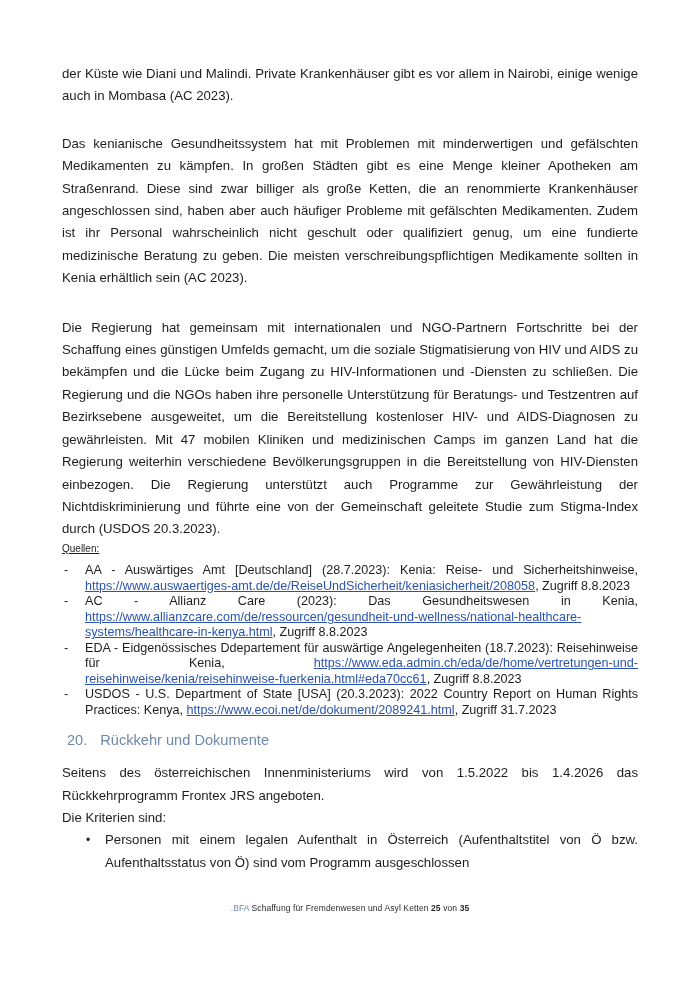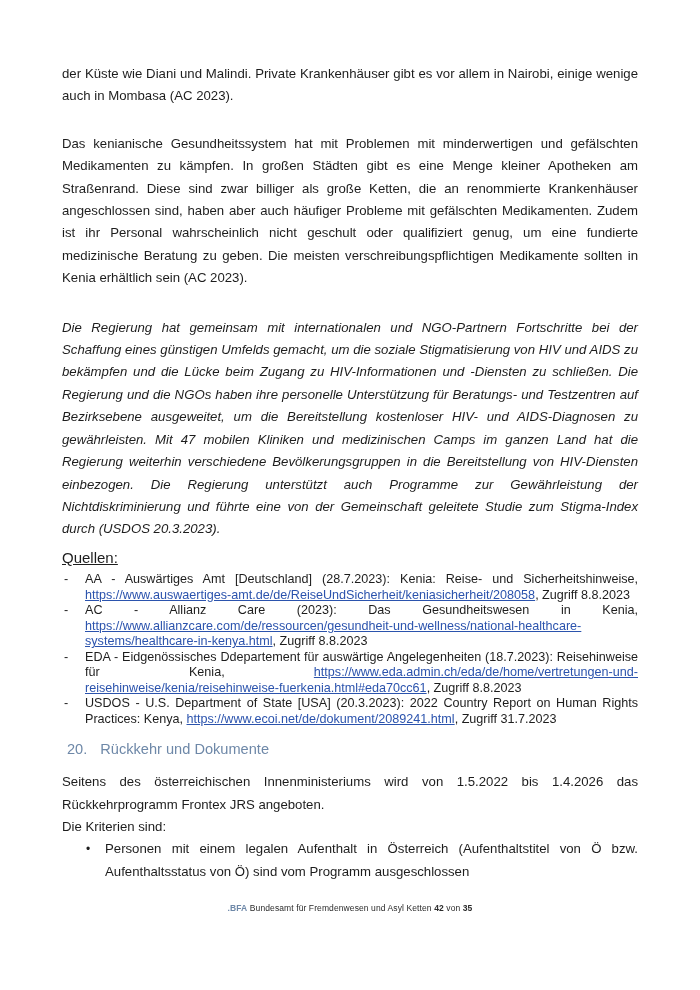--- a/index.html
+++ b/index.html
@@ -17,24 +17,24 @@
   }
   .page{position:relative;width:700px;height:990px;background:#ffffff;overflow:hidden;}
   .content{position:absolute;left:62px;top:63px;width:576px;}
 
   p.body{
     font-size:13.2px;line-height:22.4px;text-align:justify;
     margin:0;color:var(--text);
   }
   p.body.after-gap-1{margin-bottom:25px;}
   p.body.after-gap-2{margin-bottom:27px;}
-  p.body.after-gap-3{margin-bottom:9px;font-style:italic;}
+  p.body.after-gap-3{margin-bottom:0;}
 
   .quellen{
-    font-size:15px;line-height:15.5px;text-decoration:underline;
+    font-size:10px;line-height:15.5px;text-decoration:underline;
     margin:0 0 7px 0;color:var(--text);
   }
   .sources{font-size:12.6px;line-height:15.5px;margin:0 0 13px 0;}
   .source-item{position:relative;padding-left:23px;text-align:justify;}
   .source-item .dash{position:absolute;left:2px;top:0;}
   a.link{
     color:var(--link);text-decoration:underline;cursor:pointer;
     overflow-wrap:anywhere;
   }
 
@@ -49,21 +49,21 @@
     position:relative;padding-left:43px;text-align:justify;
     font-size:13.2px;line-height:22.4px;margin:0;
   }
   .bullet-item .bullet{position:absolute;left:24px;top:0;font-size:12px;}
 
   .footer{
     position:absolute;top:903px;left:0;width:100%;
     text-align:center;font-size:8.5px;line-height:10px;
     color:var(--footer-text);letter-spacing:0.1px;
   }
-  .footer .logo{color:var(--heading);font-weight:bold;text-align:center;}
+  .footer .logo{color:var(--heading);font-weight:normal;text-align:center;}
   .footer .pg{font-weight:bold;}
 </style>
 </head>
 <body>
 
 <div class="page">
   <div class="content">
 
     <p class="body after-gap-1">der Küste wie Diani und Malindi. Private Krankenhäuser gibt es vor allem in Nairobi, einige wenige auch in Mombasa (AC 2023).</p>
 
@@ -107,19 +107,19 @@
 
     <div class="bullet-item">
       <span class="bullet">•</span>
       <span>Personen mit einem legalen Aufenthalt in Österreich (Aufenthaltstitel von Ö bzw. Aufenthaltsstatus von Ö) sind vom Programm ausgeschlossen</span>
     </div>
 
   </div>
 
   <div class="footer">
     <span class="logo">.BFA</span>
-    <span>Bundesamt für Fremdenwesen und Asyl</span>
+    <span>Schaffung für Fremdenwesen und Asyl</span>
     <span>Ketten</span>
-    <span class="pg">42</span>
+    <span class="pg">25</span>
     <span>von</span>
     <span class="pg">35</span>
   </div>
 </div>
 
 </body></html>

